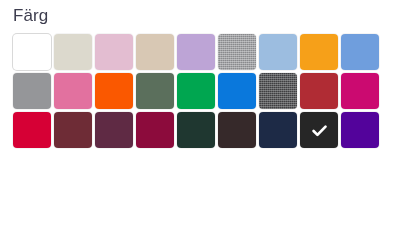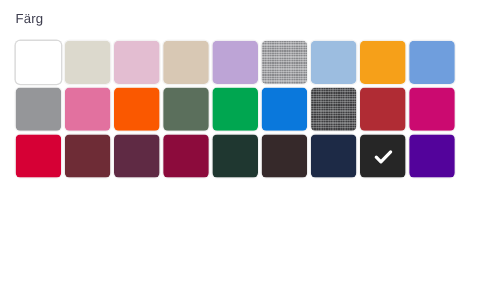--- a/index.html
+++ b/index.html
@@ -16,21 +16,21 @@
   #color-picker {
     width: 400px;
     height: 172px;
     background: #ffffff;
     position: relative;
   }
   .picker-label {
     position: absolute;
     left: 13px;
     top: 8px;
-    font-size: 11px;
+    font-size: 17px;
     line-height: 16px;
     color: #3d3d4e;
     font-family: "Liberation Sans", sans-serif;
     letter-spacing: 0.1px;
     user-select: none;
   }
   .swatch-grid {
     position: absolute;
     left: 13px;
     top: 34px;

